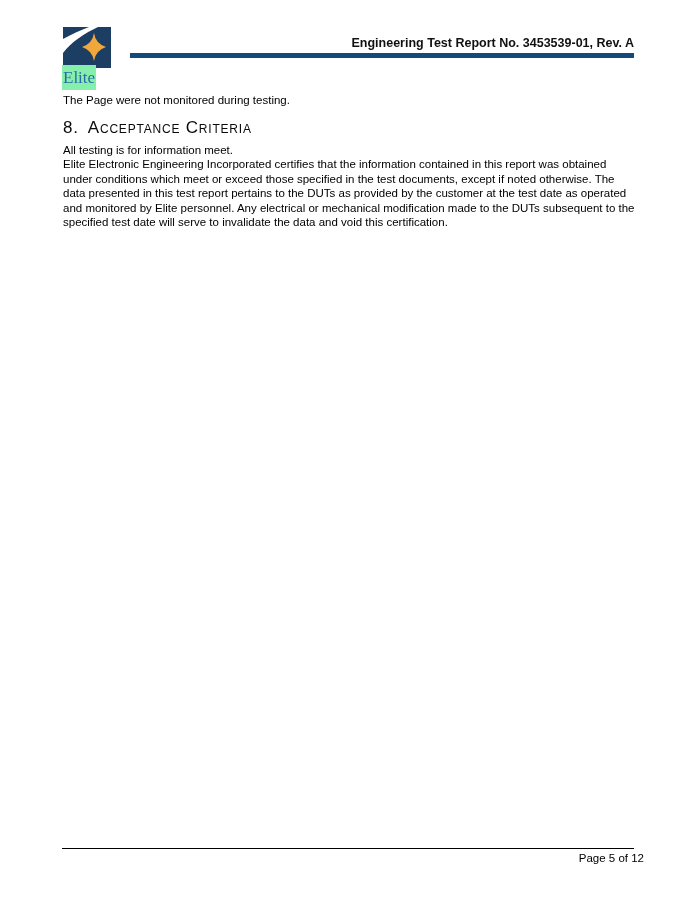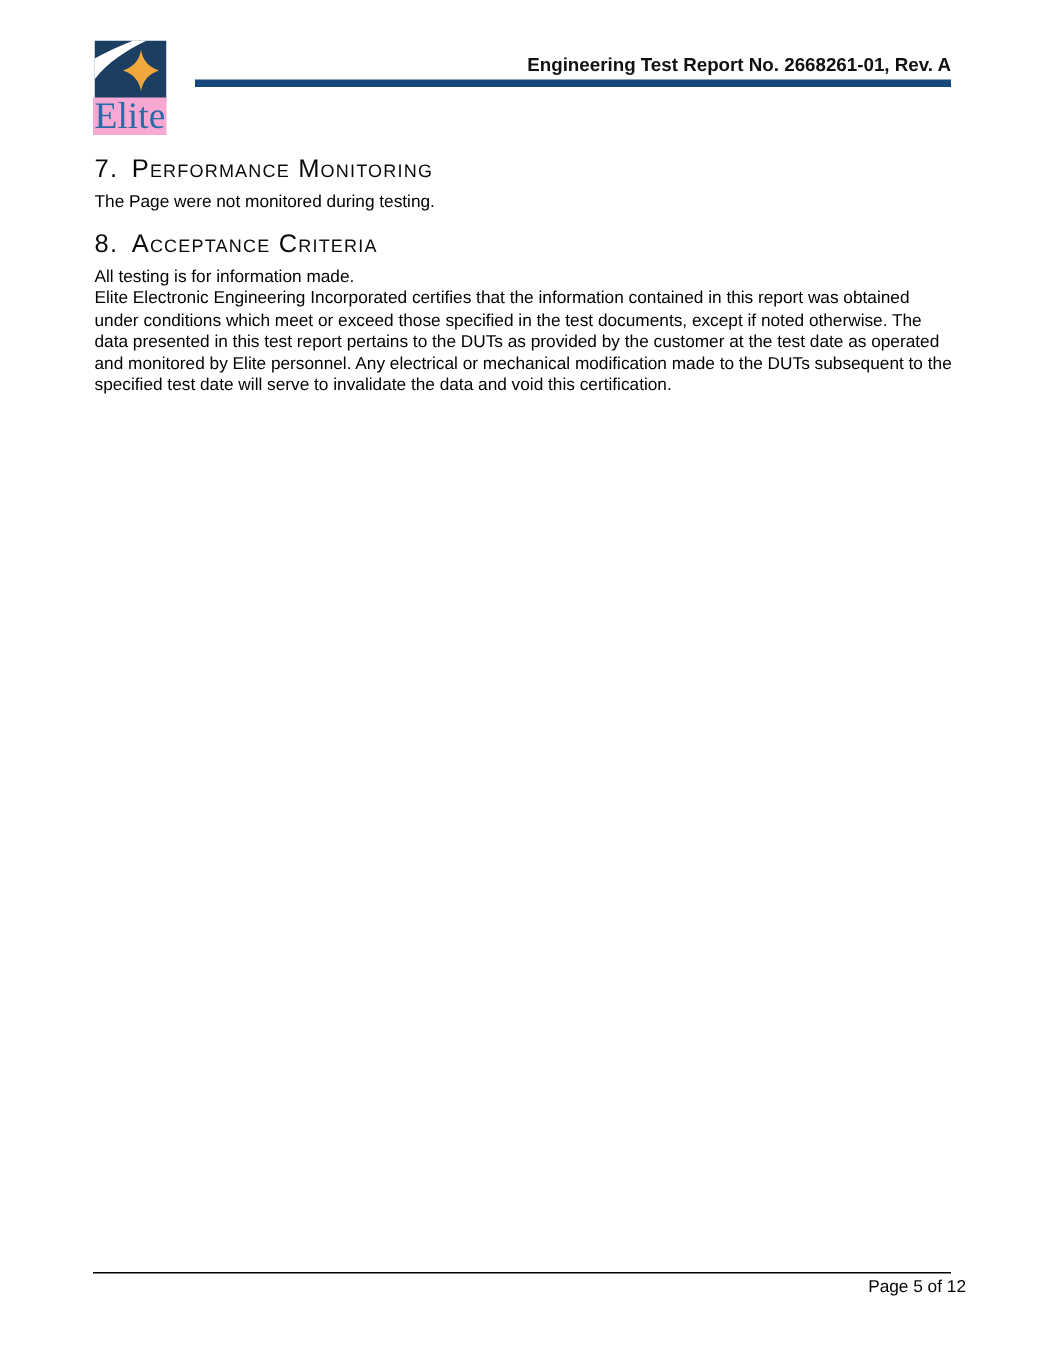--- a/index.html
+++ b/index.html
@@ -20,24 +20,24 @@
     top: 27px;
     width: 58px;
     height: 50px;
   }
   .logo-mark { position: absolute; left: 0; top: 0; }
   .logo-wordmark {
     position: absolute;
     left: -1px;
     top: 38px;
     font-family: "Liberation Serif", serif;
-    font-size: 25px;
+    font-size: 17px;
     line-height: 25px;
     color: #2a6ba6;
-    background: #f9a8d4;
+    background: #86efac;
     padding: 0 1px;
     letter-spacing: 0px;
   }
   .header-title {
     position: absolute;
     top: 36px;
     right: 64px;
     font-size: 12.5px;
     font-weight: bold;
     color: #111111;
@@ -101,32 +101,31 @@
     <span class="logo-mark">
       <svg width="48" height="41" viewBox="0 0 48 41">
         <rect x="0" y="0" width="48" height="41" fill="#1d3e63"></rect>
         <path d="M0,12 C9,7 18,3 26,0 L35,0 C22,6 8,15 0,26 Z" fill="#ffffff"></path>
         <path d="M31,6 Q32.5,16.5 43,20 Q32.5,23.5 31,34 Q29.5,23.5 19,20 Q29.5,16.5 31,6 Z" fill="#f0a73c"></path>
       </svg>
     </span>
     <span class="logo-wordmark">Elite</span>
   </div>
 
-  <div class="header-title">Engineering Test Report No. 2668261-01, Rev. A</div>
+  <div class="header-title">Engineering Test Report No. 3453539-01, Rev. A</div>
   <div class="header-rule"></div>
 
   <div class="content">
 
     <div class="spacer-after-intro"></div>
 
-    <h2 class="section-heading"><span class="sec-num">7.</span><span class="sec-title">Performance Monitoring</span></h2>
     <p class="sec-body">The Page were not monitored during testing.</p>
 
     <h2 class="section-heading"><span class="sec-num">8.</span><span class="sec-title">Acceptance Criteria</span></h2>
-    <p class="sec-body">All testing is for information made.</p>
+    <p class="sec-body">All testing is for information meet.</p>
 
     <p class="sec-body">Elite Electronic Engineering Incorporated certifies that the information contained in this report was obtained under conditions which meet or exceed those specified in the test documents, except if noted otherwise. The data presented in this test report pertains to the DUTs as provided by the customer at the test date as operated and monitored by Elite personnel. Any electrical or mechanical modification made to the DUTs subsequent to the specified test date will serve to invalidate the data and void this certification.</p>
 
   </div>
 
   <div class="footer-rule"></div>
   <div class="footer-text">Page 5 of 12</div>
 
 </div>
 

